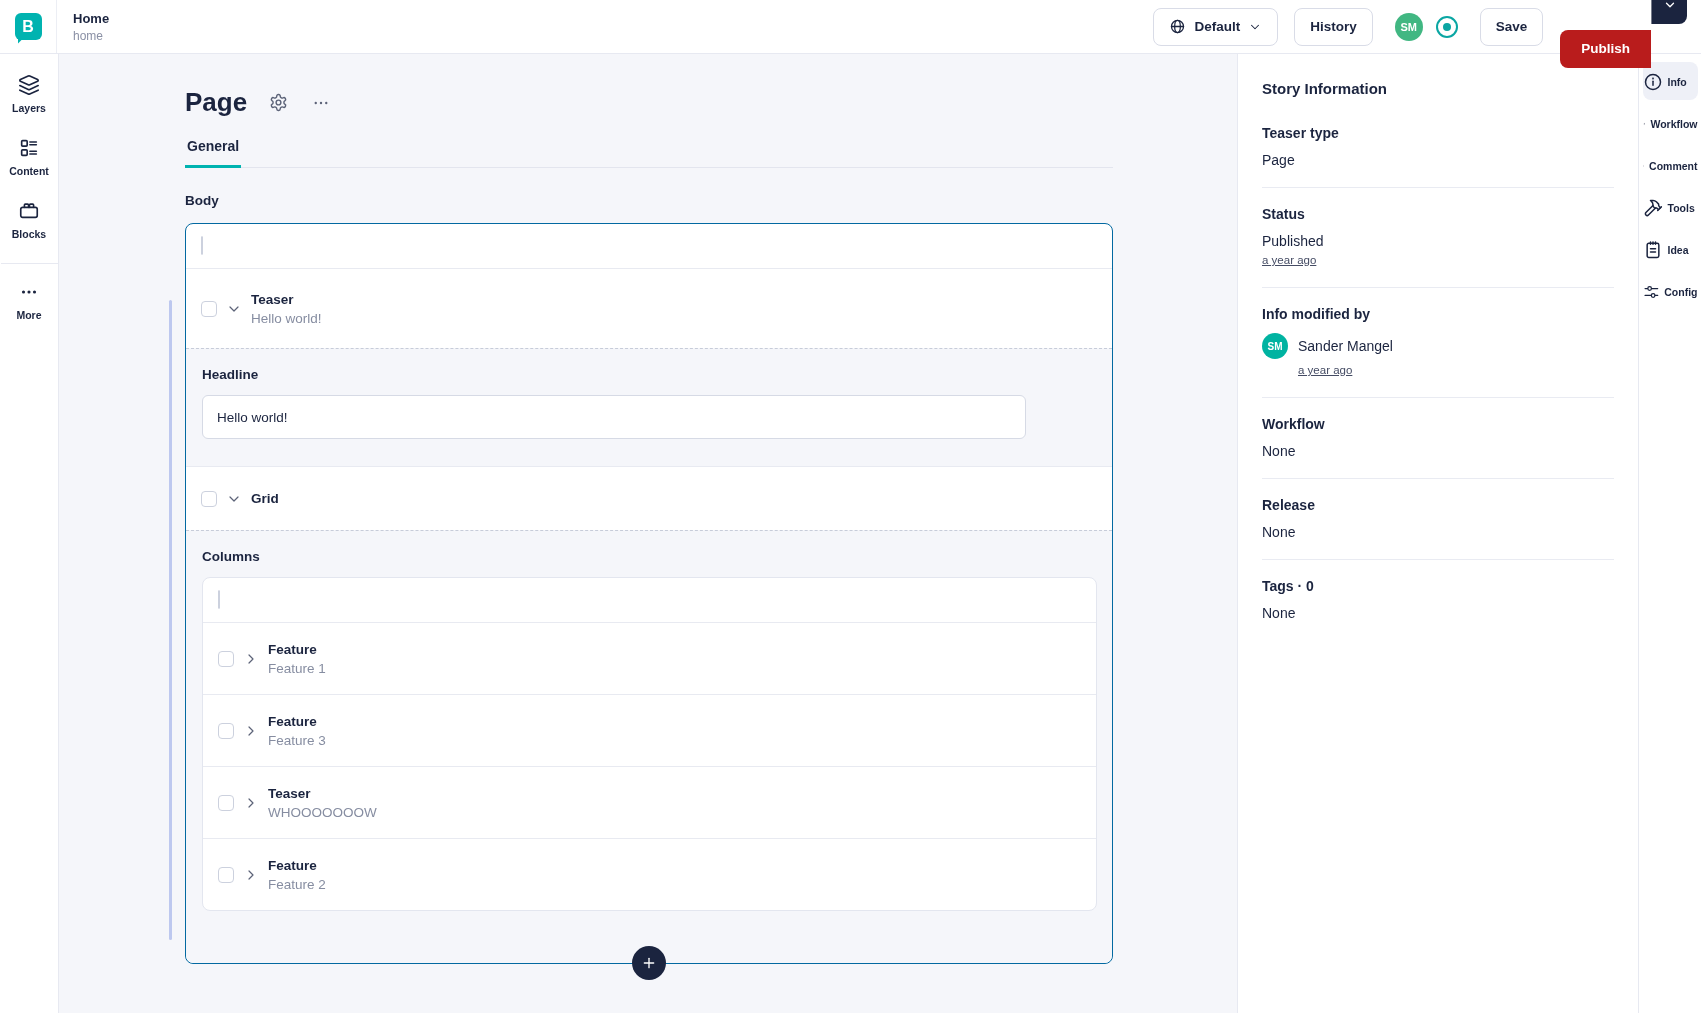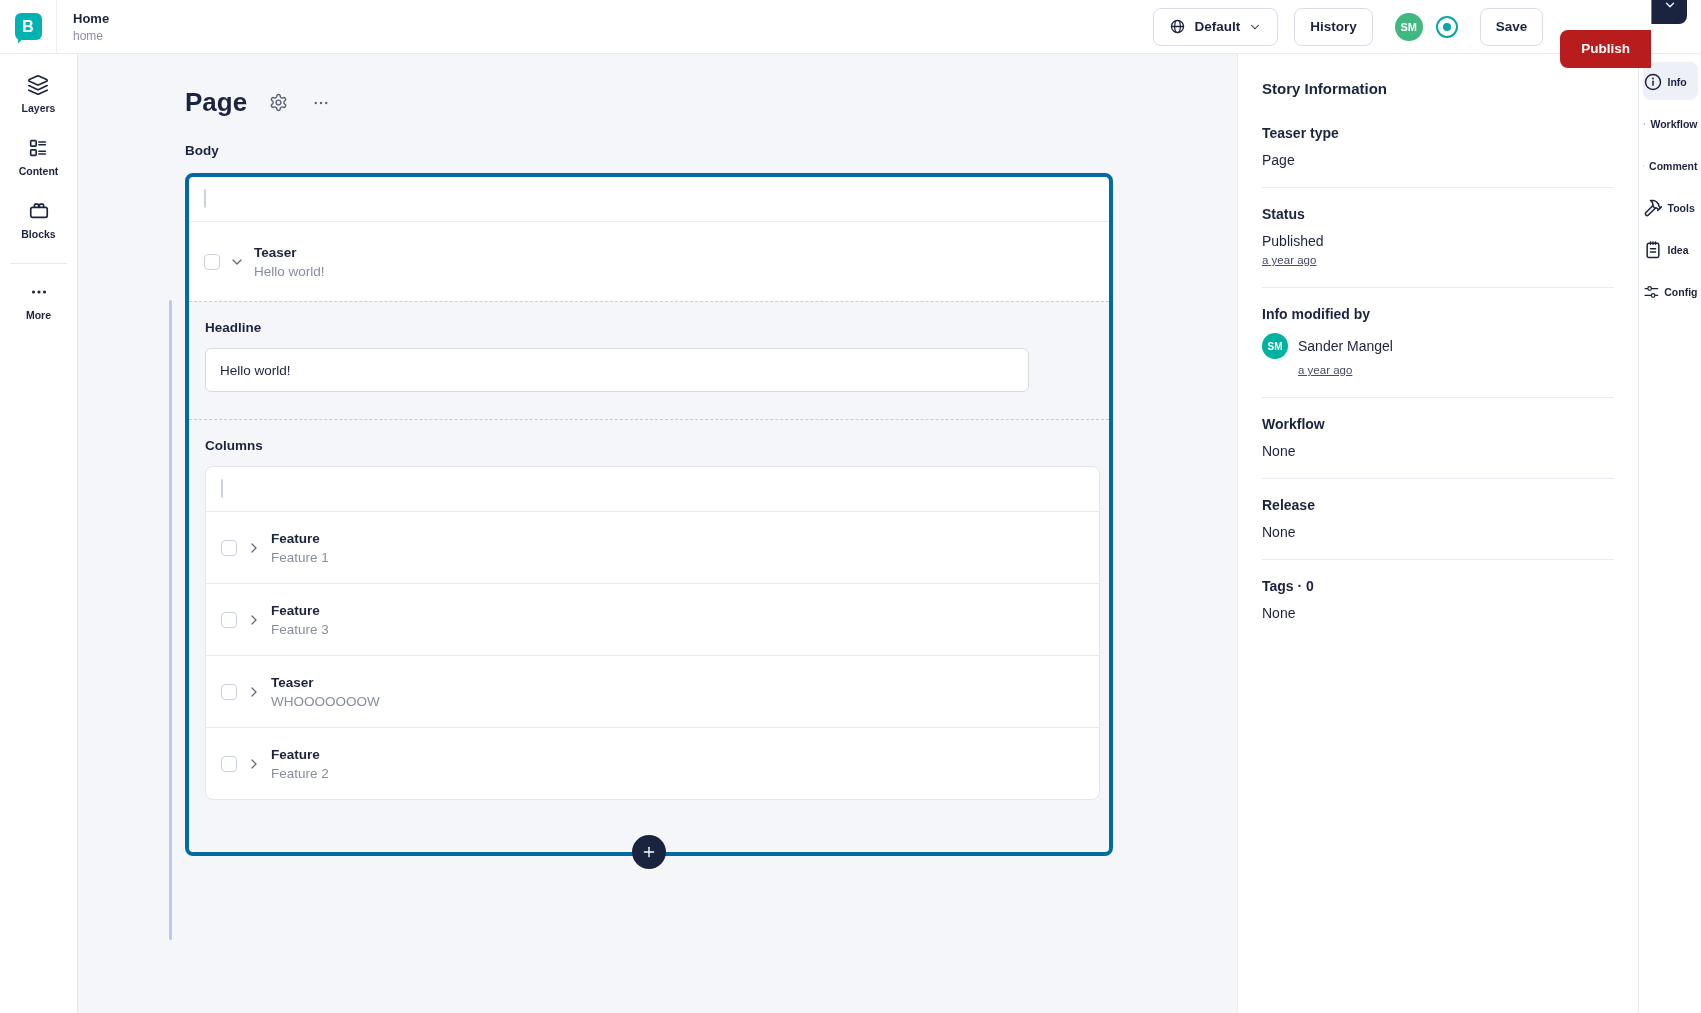--- a/index.html
+++ b/index.html
@@ -32,40 +32,40 @@
   .radio-icon::after { content:""; width:8px; height:8px; border-radius:50%; background:#0aa6a3; }
   .save-btn { margin-left:22px; }
   .publish-group { display:flex; margin-left:17px; }
   .publish-main { height:38px; background:#b91c1c; color:#fff; border:none; border-radius:8px 0 0 8px;
                   font-family:inherit; font-size:13.5px; font-weight:700; padding:0 21px; cursor:pointer;margin-top:44px; }
   .publish-caret { height:38px; width:36px; background:#1b243f; border:none;
                    border-left:1px solid rgba(255,255,255,.4); border-radius:0 8px 8px 0;
                    display:flex; align-items:center; justify-content:center; cursor:pointer; }
 
   
-  .left-rail { position:absolute; top:54px; left:0; width:78px; bottom:0; background:#fff;
+  .left-rail { position:absolute; top:54px; left:0; width:59px; bottom:0; background:#fff;
                border-right:1px solid #e7e9f1; display:flex; flex-direction:column; align-items:center;
                padding-top:20px; z-index:4; }
   .rail-item { display:flex; flex-direction:column; align-items:center; gap:6px; margin-bottom:23px; cursor:pointer; }
   .rail-label { font-size:10.5px; font-weight:600; color:#1b243f; }
   .rail-divider { width:57px; height:1px; background:#e7e9f1; margin:0 0 17px; }
 
   
   .main { position:absolute; top:54px; left:57px; width:1180px; bottom:0; background:#f5f6fa; overflow:hidden; }
   .indicator { position:absolute; left:112px; top:246px; width:3px; height:640px; background:#bdc8ef; border-radius:2px; }
   .content-col { position:absolute; left:128px; top:0; width:928px; }
   .page-title-row { display:flex; align-items:center; gap:20px; margin-top:33px; }
   .page-title { font-size:26px; font-weight:700; color:#1b243f; }
   .icon-btn { background:none; border:none; cursor:pointer; display:flex; align-items:center; padding:2px; }
   .tabs { margin-top:20px; border-bottom:1px solid #e3e5ee; display:flex; }
   .tab { font-size:14px; font-weight:600; color:#1b243f; padding:0 2px 11px; border-bottom:3px solid #00b3b0;
          margin-bottom:-1px; cursor:pointer; }
   .field-label { font-size:13.5px; font-weight:700; color:#1b243f; margin:25px 0 15px; }
 
-  .block-card { position:relative; background:#fff; border:4px solid #0369a1; border-radius:8px; }
+  .block-card { position:relative; background:#fff; border:1px solid #0369a1; border-radius:8px; }
   .card-header-row { padding:13px 15px; }
   .checkbox { width:16px; height:16px; flex:0 0 16px; border:1px solid #ccd1de; border-radius:4px;
               background:#fff; cursor:pointer; }
   .block-row { border-top:1px solid #e8eaf1; padding:0 15px; display:flex; align-items:center; gap:9px; }
   .row-tall { min-height:80px; }
   .row-med  { min-height:64px; }
   .block-row-main { display:flex; flex-direction:column; gap:4px; padding:14px 0; }
   .block-title { font-size:13.5px; font-weight:700; color:#1b243f; }
   .block-sub { font-size:13.5px; color:#868da1; }
   .chev { display:flex; align-items:center; cursor:pointer; }
@@ -219,20 +219,23 @@
         </button>
         <button class="icon-btn">
           <svg width="18" height="18" viewBox="0 0 24 24">
             <circle cx="5" cy="12" r="1.6" fill="#5c6378"></circle>
               <circle cx="12" cy="12" r="1.6" fill="#5c6378"></circle>
               <circle cx="19" cy="12" r="1.6" fill="#5c6378"></circle>
           </svg>
         </button>
       </div>
 
+      <div class="tabs">
+        <div class="tab">General</div>
+      </div>
 
       <div class="field-label">Body</div>
 
       <section class="block-card">
         <div class="card-header-row">
           <span class="checkbox"></span>
         </div>
 
         <div class="block-row row-tall">
           <span class="checkbox"></span>
@@ -245,20 +248,29 @@
             <span class="block-title">Teaser</span>
             <span class="block-sub">Hello world!</span>
           </div>
         </div>
 
         <div class="expanded-section">
           <div class="inner-label">Headline</div>
           <input class="text-input" type="text" value="Hello world!" style="">
         </div>
 
+        <div class="block-row row-med">
+          <span class="checkbox"></span>
+          <span class="chev">
+            <svg class="ic ic-gray" width="16" height="16" viewBox="0 0 24 24">
+              <polyline points="6 9 12 15 18 9"></polyline>
+            </svg>
+          </span>
+          <span class="block-title">Grid</span>
+        </div>
 
         <div class="grid-expanded">
           <div class="inner-label">Columns</div>
 
           <div class="nested-card">
             <div class="card-header-row">
               <span class="checkbox"></span>
             </div>
 
             <div class="block-row">

